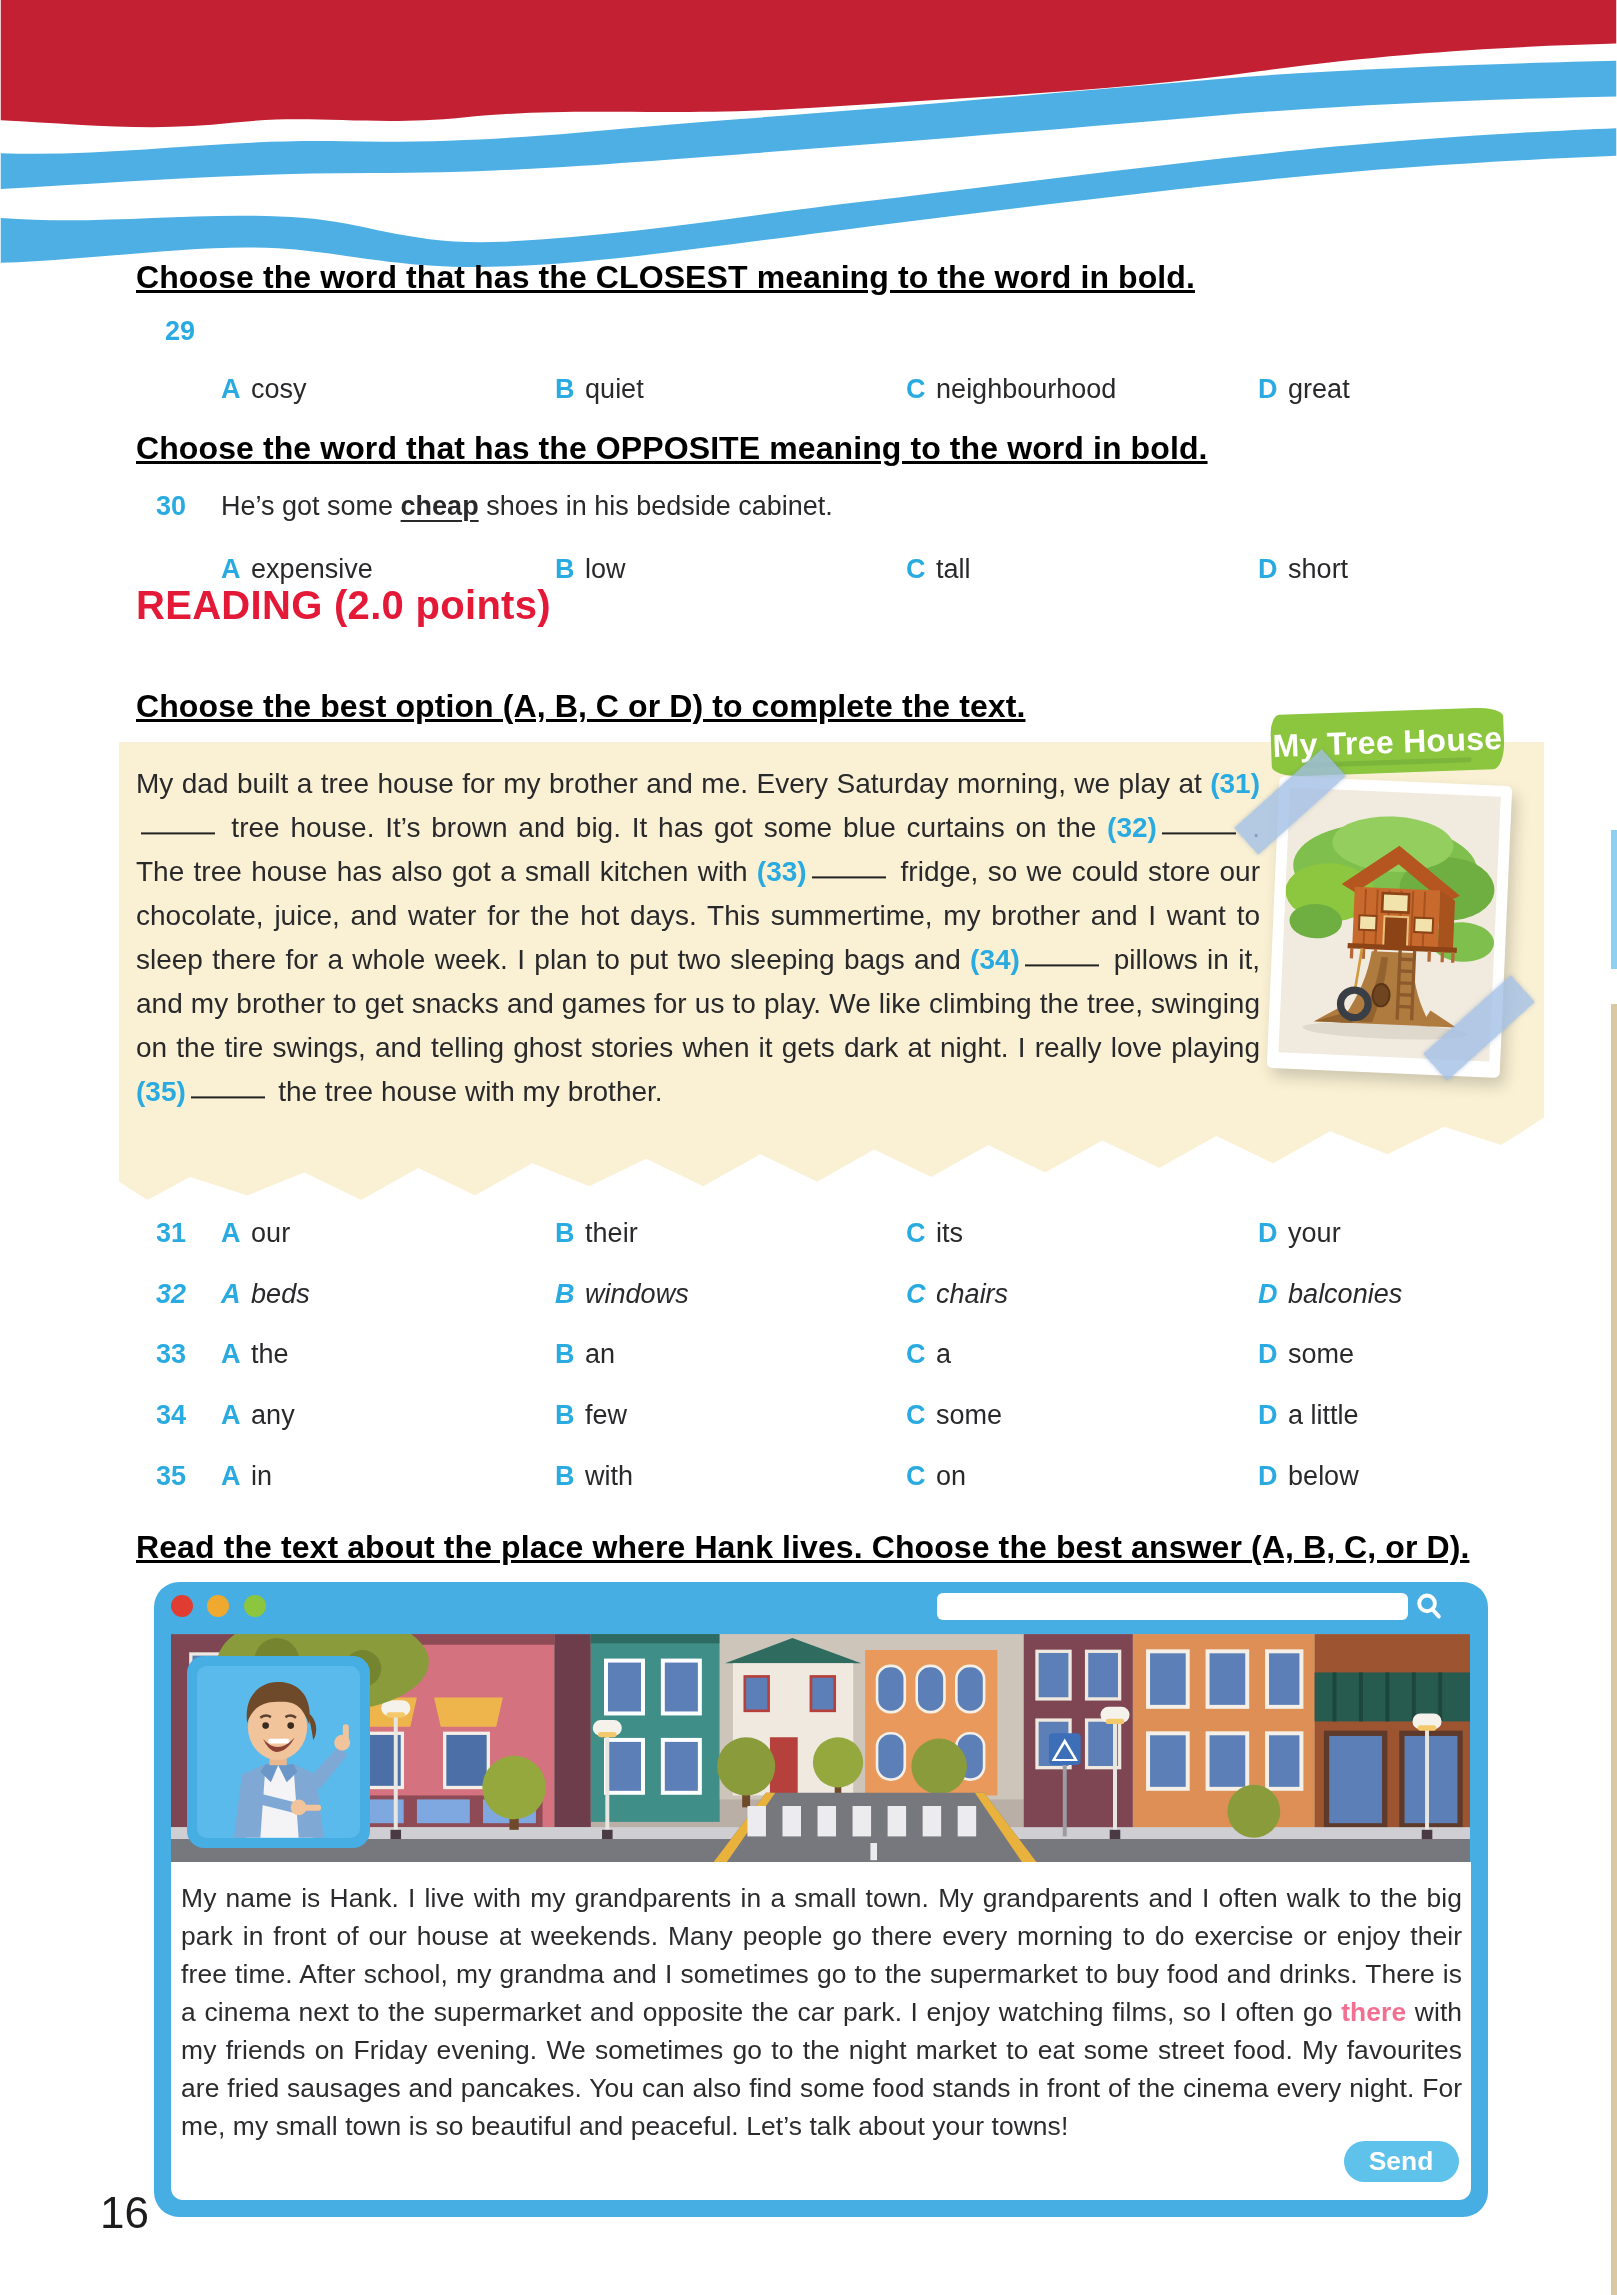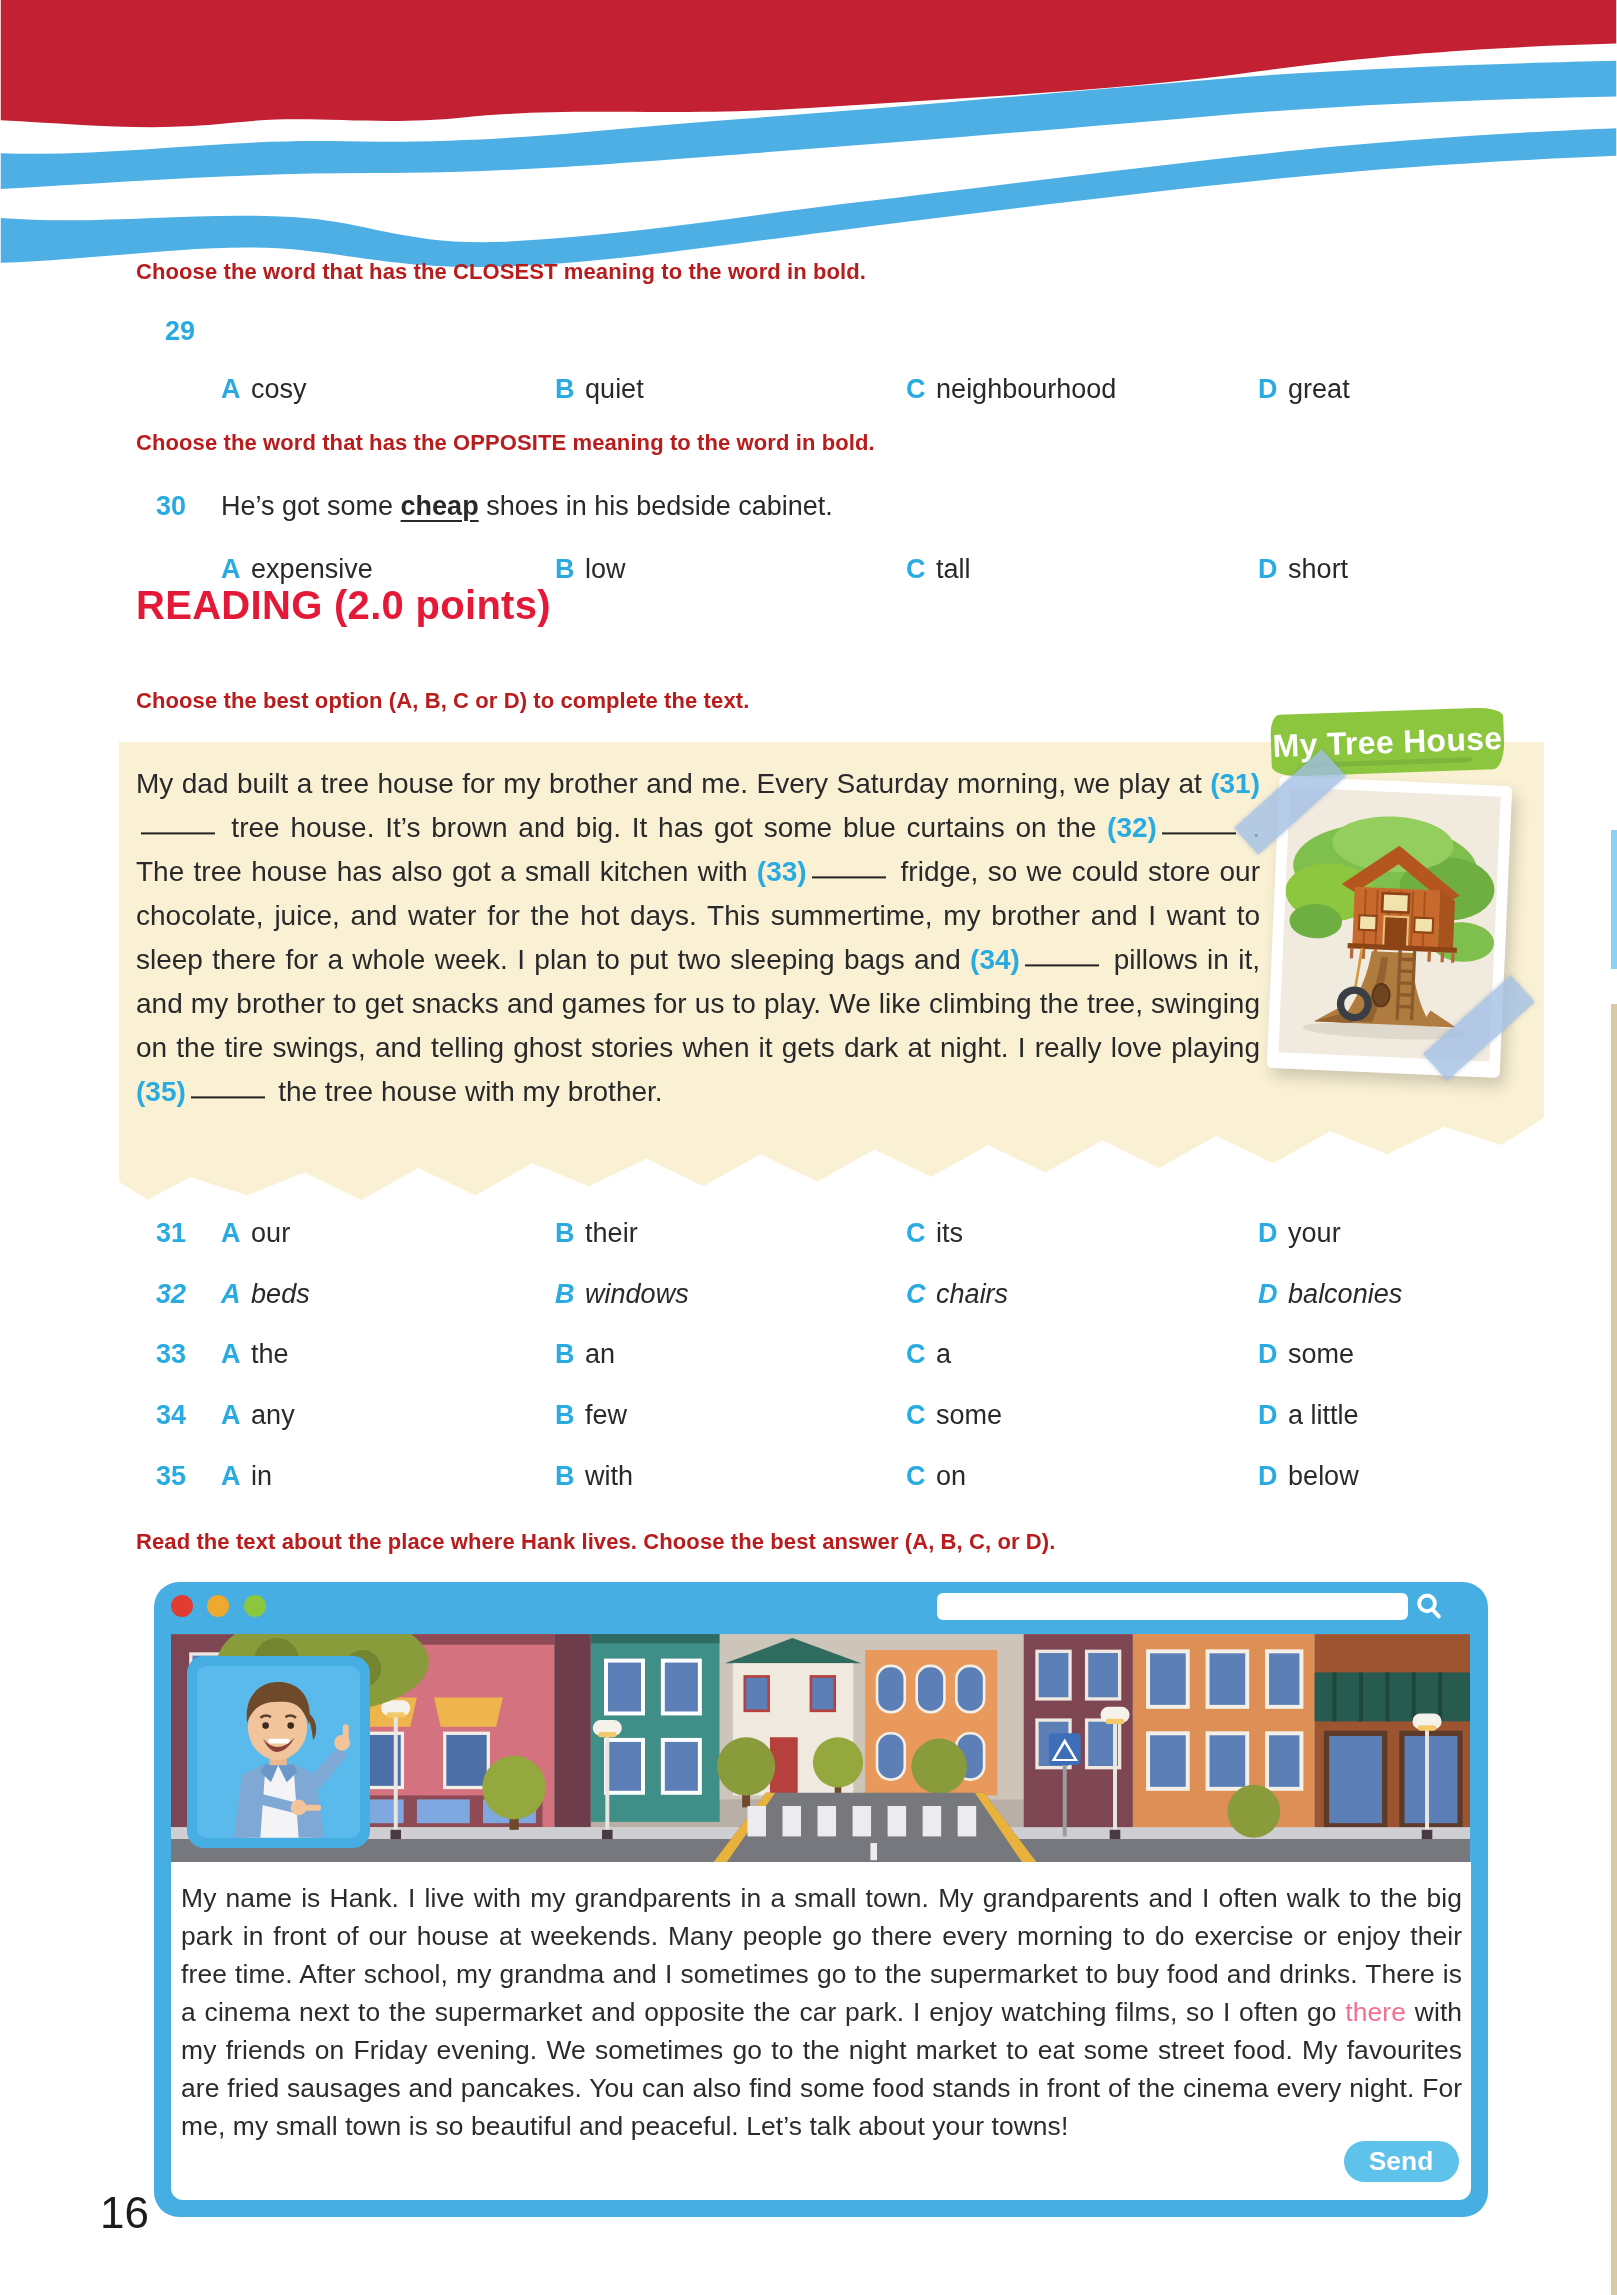--- a/index.html
+++ b/index.html
@@ -17,35 +17,35 @@
   html,body{width:1617px;height:2295px;}
   body{
     position:relative;
     width:1617px;height:2295px;
     background:#ffffff;
     font-family:"Liberation Sans", sans-serif;
     color:var(--ink);
     overflow:hidden;
   }
   .abs{position:absolute;}
-  .instr{font-weight:bold;font-size:22px;color:#b91c1c;letter-spacing:0.1px;}
+  .instr{font-weight:bold;font-size:32px;color:#000000;letter-spacing:0.1px;text-decoration:underline;}
   .qnum{color:var(--blue);font-weight:bold;font-size:27px;}
   .qtext{font-size:27px;color:var(--ink);}
   .row{position:absolute;left:0;width:1617px;height:42px;}
   .colNum{position:absolute;left:156px;}
   .colQ{position:absolute;left:221px;width:1164px;}
   .colA{position:absolute;left:221px;}
   .colB{position:absolute;left:555px;}
   .colC{position:absolute;left:906px;}
   .colD{position:absolute;left:1258px;}
   .opt{white-space:nowrap;font-size:27px;color:var(--ink);}
   .opt b{color:var(--blue);font-weight:bold;margin-right:10.6px;}
   .seg-num{color:var(--blue);font-weight:bold;}
   .seg-bu{font-weight:bold;text-decoration:underline;text-decoration-thickness:2px;text-underline-offset:4.6px;}
-  .seg-pink{color:var(--pink);font-weight:normal;}
+  .seg-pink{color:var(--pink);font-weight:bold;}
   .seg-blank{display:inline-block;width:74px;height:6.6px;border-bottom:2.6px solid #222;margin:0 5.3px;transform:translateY(-2.6px);}
   .reading-head{font-size:40px;font-weight:bold;color:var(--red-head);letter-spacing:0.3px;}
   .cream-box{
     left:119px;top:742px;width:1425px;height:458px;
     background:var(--cream);
     clip-path:polygon(0 0,100% 0,100% 82%,97% 88%,93% 84%,89% 90%,85% 85%,81% 92%,77% 86%,73% 93%,69% 87%,65% 94%,61% 88%,57% 95%,53% 89%,49% 96%,45% 90%,41% 97%,37% 91%,33% 97%,29% 92%,25% 99%,21% 93%,17% 100%,13% 94%,9% 99%,5% 95%,2% 100%,0 96%);
   }
   .passage{
     left:136px;top:762px;width:1124px;
     font-size:28px;line-height:44px;text-align:justify;color:var(--ink);

